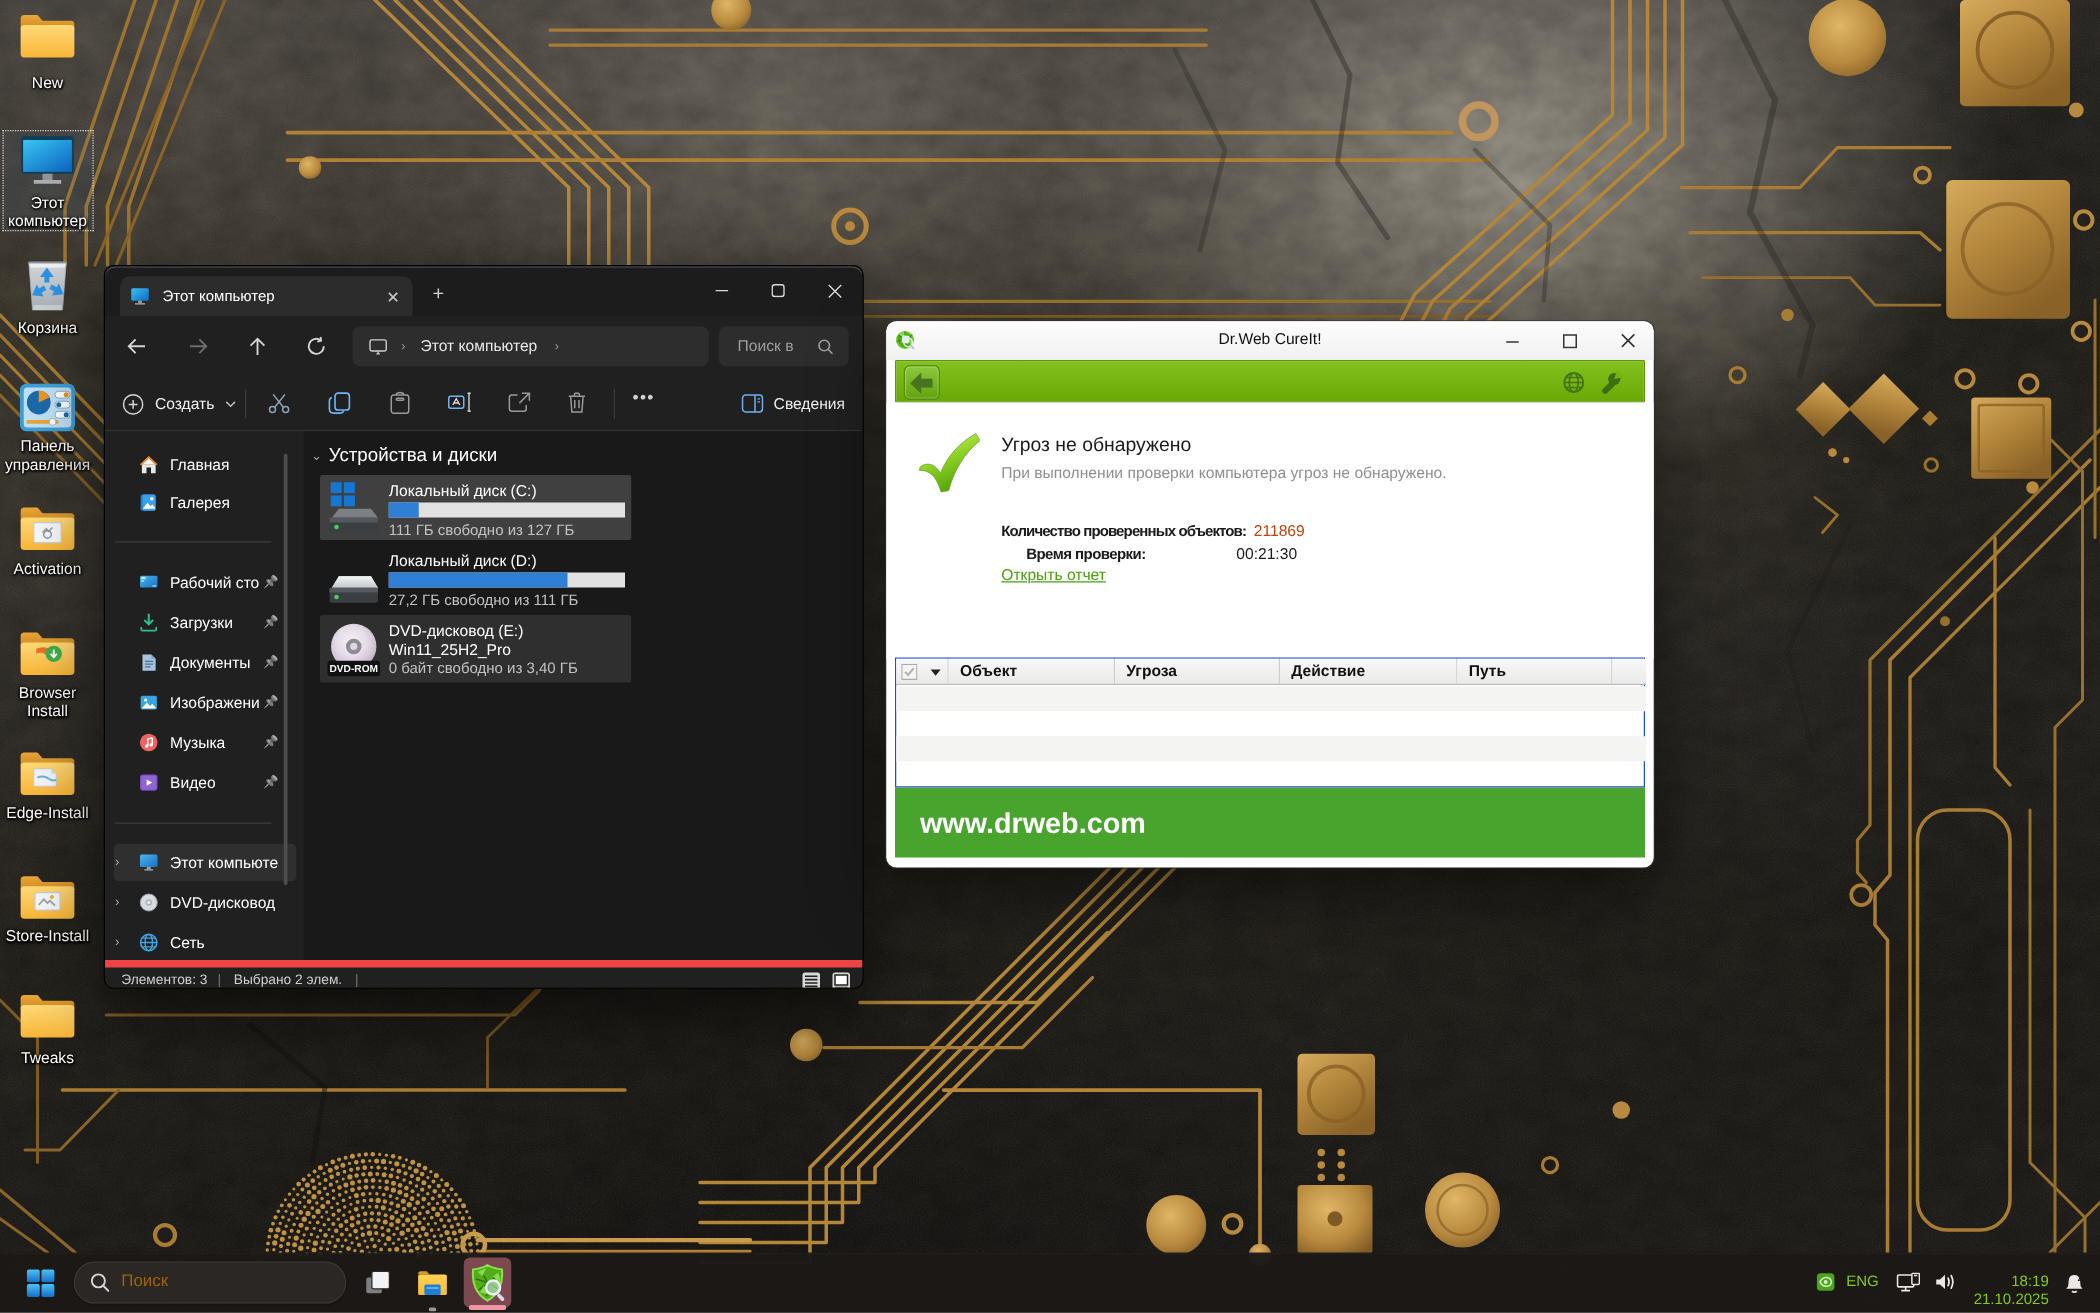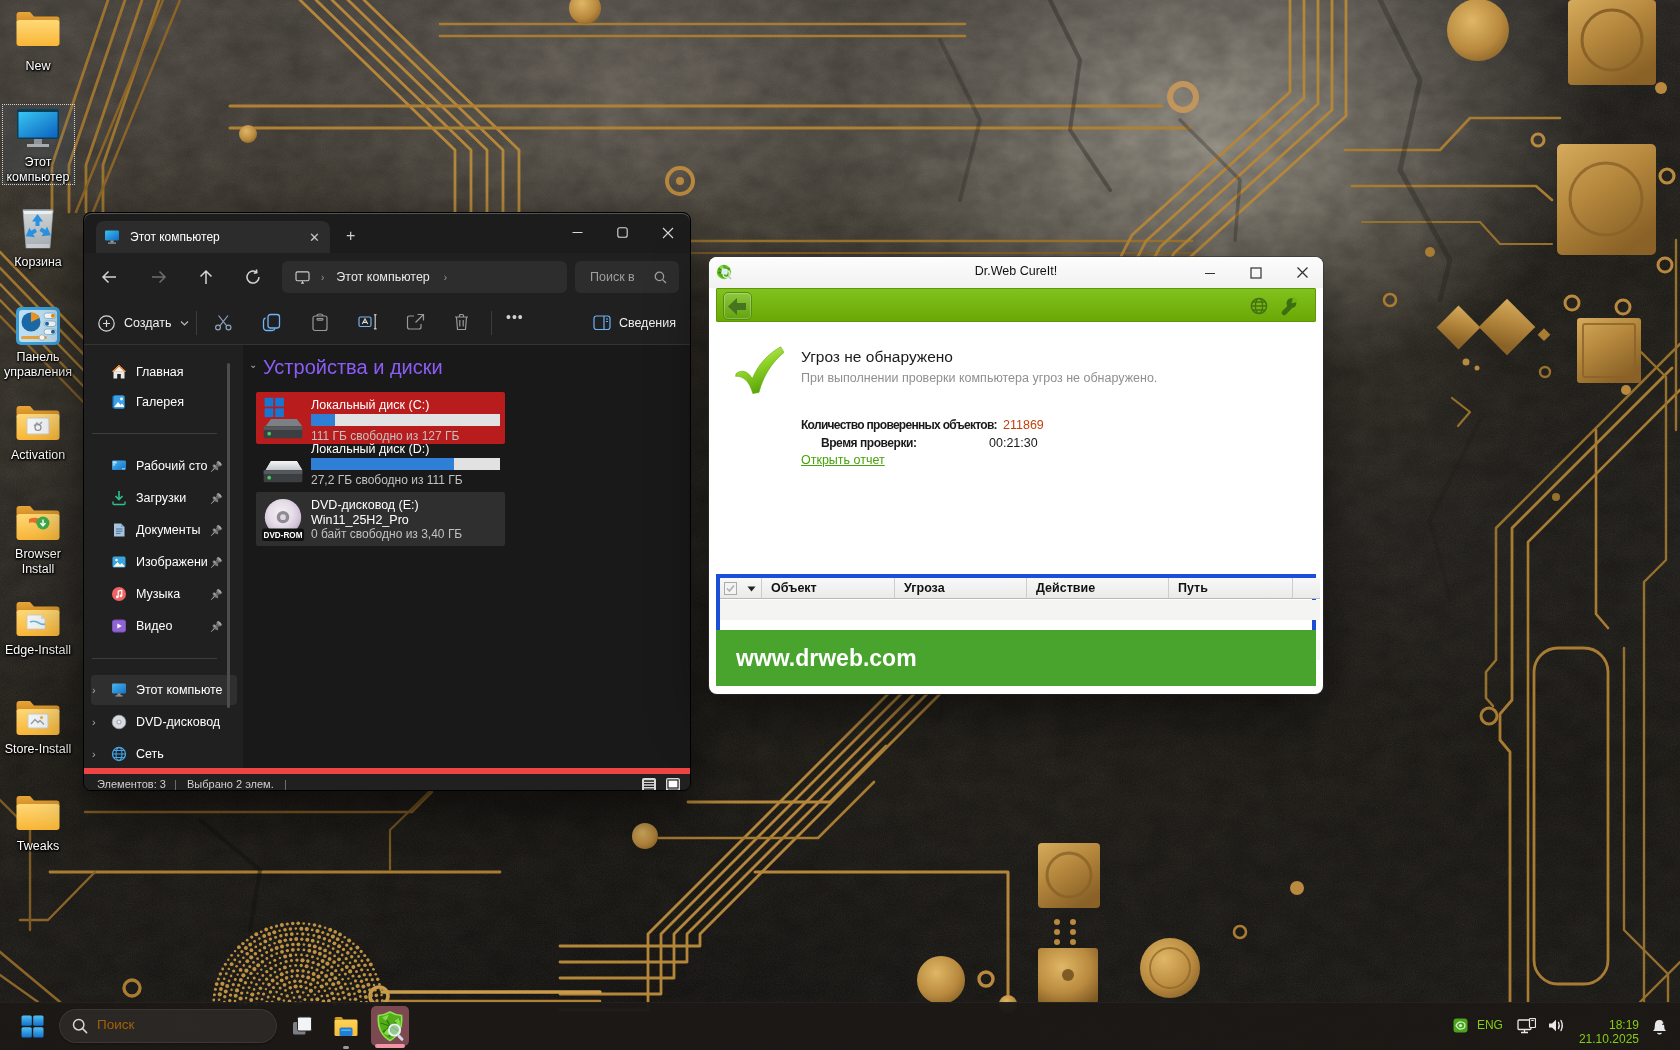--- a/index.html
+++ b/index.html
@@ -65,21 +65,21 @@
   .dsub { position:absolute; left:55px; top:37px; font-size:12px; color:#c2c2c2; }
   
   #drweb { position:absolute; left:709px; top:257px; width:614px; height:437px; background:#fff;
            border-radius:8px; box-shadow:0 22px 55px rgba(0,0,0,0.55), 0 0 0 1px rgba(60,60,60,0.7);
            overflow:hidden; font-size:12.5px; }
   #drweb .dtitle { position:relative; height:31px; background:linear-gradient(#fdfdfd,#f1f1f1);padding-left:26px; }
   #drweb .dhead { position:relative; margin:0 7px; height:34px;
           background:linear-gradient(#82c21e,#6aa805); border:1px solid #5d9709; border-radius:1px; }
   #drweb .dcontent { position:relative; height:205px; background:#fff; }
   #drweb .dtable { position:absolute; left:7px; top:269px; width:600px; height:104px; background:#fff;
-          border:4px solid #1d4ed8;margin-top:48px; }
+          border:1px solid #1d4ed8; }
   #drweb .dth { position:absolute; top:0; height:21px; background:linear-gradient(#f8f8f8,#eaeae9);
           border-right:1px solid #cdcdcd; border-bottom:1px solid #b9b9b9; font-size:12.5px; font-weight:bold;
           color:#111; line-height:20px; }
   #drweb .dfoot { position:absolute; left:7px; top:373px; width:600px; height:56px; background:#48a42c;
           color:#fff; font-weight:bold; font-size:23px; line-height:56px; padding-left:20px;
           font-family:"Liberation Sans", sans-serif; }
   
   #taskbar { position:absolute; left:0; top:1002px; width:1680px; height:48px; background:rgba(28,25,22,0.97);
              box-shadow:inset 0 1px 0 rgba(255,255,255,0.04); }
   .tbico { position:absolute; top:7px; width:34px; height:34px; border-radius:5px; display:flex;
@@ -971,22 +971,22 @@
             <circle cx="8" cy="8" r="6.5" fill="none" stroke="#42a5e5" stroke-width="1.3"></circle>
             <ellipse cx="8" cy="8" rx="3" ry="6.5" fill="none" stroke="#42a5e5" stroke-width="1.1"></ellipse>
             <path d="M1.8 8 H14.2 M2.6 4.5 H13.4 M2.6 11.5 H13.4" stroke="#42a5e5" stroke-width="1.1"></path>
           </svg>
         <span class="stext">Сеть</span>
       </div>
       <div style="position:absolute;right:13px;top:18px;width:3px;height:345px;background:#4d4d4d;border-radius:2px;"></div>
     </div>
     <div class="main">
       <div style="position:absolute;left:6px;top:14px;color:#a8a8a8;font-size:10px;">⌄</div>
-      <div style="position:absolute;left:20px;top:11px;font-size:20px;color:#8b5cf6;">Устройства и диски</div>
-      <div class="drive" style="top:35px;background:#b91c1c;margin-top:12px;">
+      <div style="position:absolute;left:20px;top:11px;font-size:15px;color:#ffffff;">Устройства и диски</div>
+      <div class="drive" style="top:35px;background:#404040;">
         <svg class="dico" viewBox="0 0 46 50">
           <g>
               <rect x="3" y="3" width="9.5" height="9.5" fill="#1577d2"></rect>
               <rect x="14.5" y="3" width="9.5" height="9.5" fill="#1577d2"></rect>
               <rect x="3" y="14.5" width="9.5" height="9.5" fill="#1577d2"></rect>
               <rect x="14.5" y="14.5" width="9.5" height="9.5" fill="#1577d2"></rect>
             </g>
           <path d="M4 34 L10 26 H38 L44 34 Z" fill="#7b8085"></path>
           <rect x="2" y="34" width="42" height="13" rx="2" fill="#3b3f42"></rect>
           <rect x="2" y="34" width="42" height="4" fill="#55595d"></rect>

